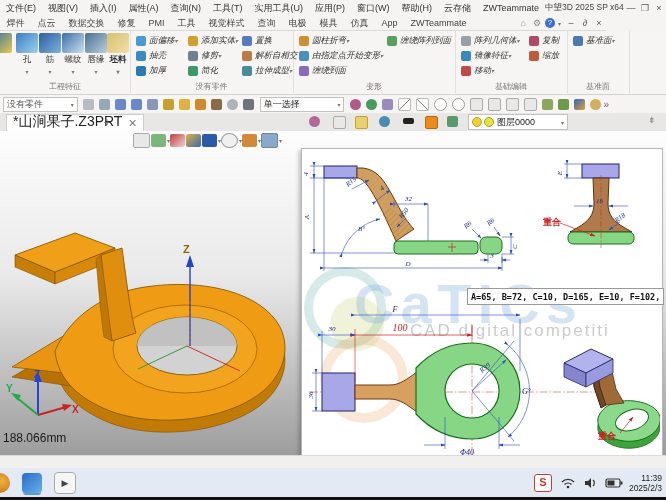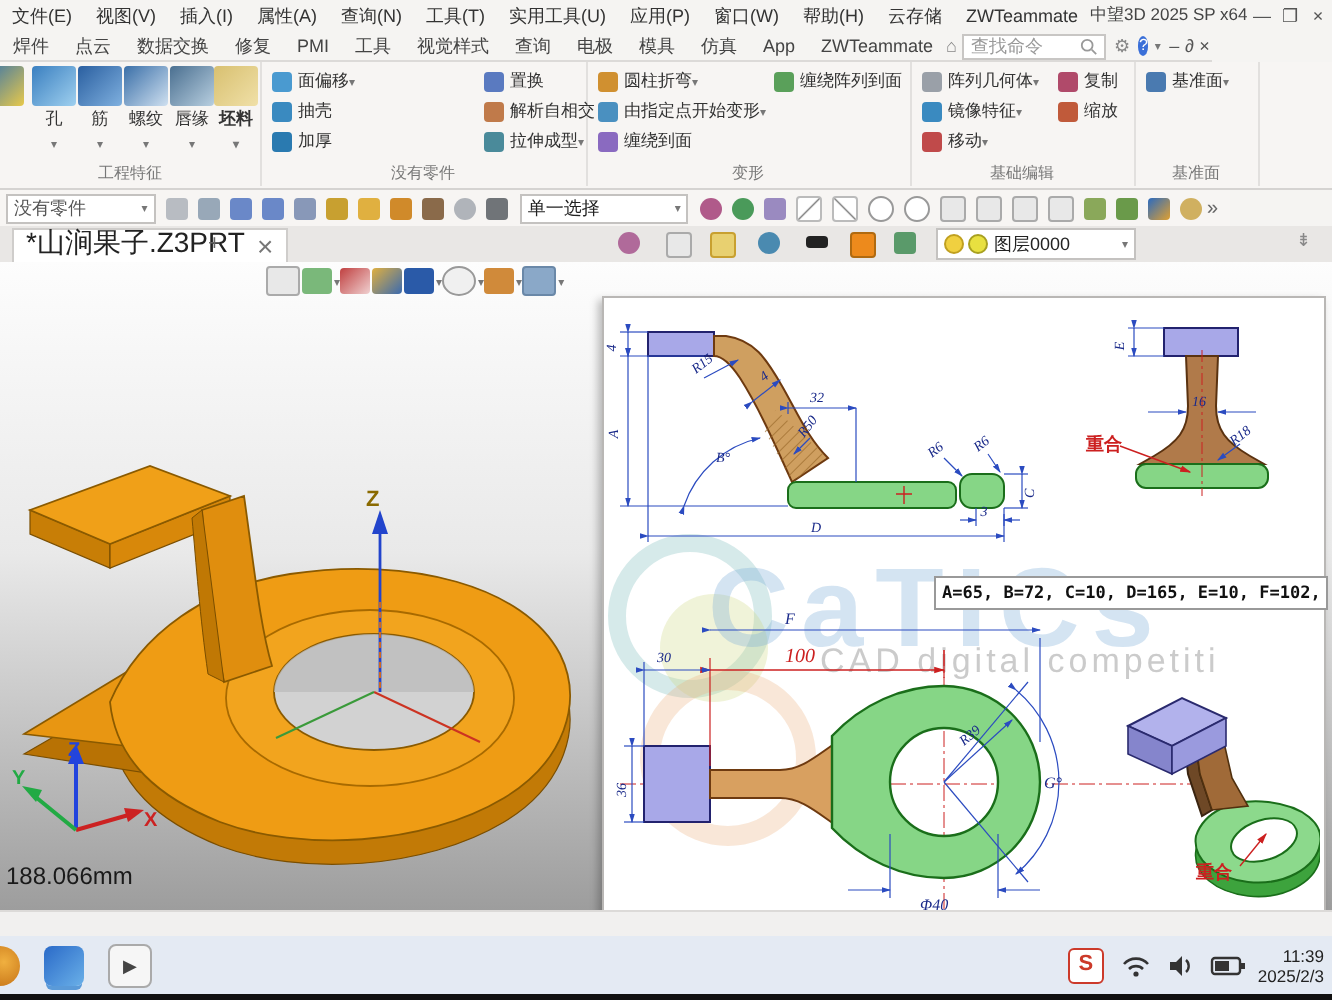--- a/index.html
+++ b/index.html
@@ -17,21 +17,21 @@
   .searchbox{display:flex;align-items:center;border:1px solid #c8c6c4;background:#fff;height:11px;width:118px;padding:0 3px;color:#999;}
   .searchbox span{flex:1;}
   
   .ribbon{left:0;top:31px;width:666px;height:63px;background:#f7f5f3;border-bottom:1px solid #d5d3d1;}
   .rgroup{position:absolute;top:0;height:62px;border-right:1px solid #e2e0de;}
   .rgroup .glabel{position:absolute;bottom:1px;left:0;right:0;text-align:center;font-size:8px;color:#777;}
   .bigtool{position:absolute;top:2px;width:26px;text-align:center;}
   .bigtool .bicon{width:22px;height:20px;margin:0 auto;border-radius:2px;}
   .bigtool .blabel{font-size:8.5px;color:#333;margin-top:1px;}
   .caret{color:#777;font-size:6px;}
-  .smalltool{display:flex;align-items:center;height:15px;white-space:nowrap;font-size:8.5px;color:#333;}
+  .smalltool{display:flex;align-items:center;height:15px;white-space:nowrap;font-size:8.5px;color:#333;font-style:italic;}
   .sicon{width:10px;height:10px;border-radius:2px;margin:0 3px 0 2px;flex:none;}
   .scol{position:absolute;top:2px;}
   
   .quickbar{left:0;top:95px;width:615px;height:18px;background:#f7f5f3;display:flex;align-items:center;border-bottom:1px solid #e4e2e0;}
   .combo{height:13px;border:1px solid #c4c2c0;background:#fff;display:flex;align-items:center;padding:0 3px;margin:0 3px;white-space:nowrap;}
   .qicon{width:11px;height:11px;border-radius:2px;margin:0 2.5px;flex:none;}
   
   .docrow{left:0;top:113px;width:666px;height:18px;background:#e9e7e5;border-bottom:1px solid #d2d0ce;}
   .doctab{position:absolute;left:6px;top:1px;height:16px;background:#fff;border:1px solid #cfcdcb;border-bottom:none;display:flex;align-items:flex-end;padding:0 6px;font-size:14px;}
   .layerbox{position:absolute;height:14px;border:1px solid #c4c2c0;background:#fff;display:flex;align-items:center;padding:0 3px;}
@@ -86,27 +86,20 @@
   <span class="rtab">工具</span>
   <span class="rtab">视觉样式</span>
   <span class="rtab">查询</span>
   <span class="rtab">电极</span>
   <span class="rtab">模具</span>
   <span class="rtab">仿真</span>
   <span class="rtab">App</span>
   <span class="rtab">ZWTeammate</span>
   <span style="flex:1"></span>
   <span style="color:#888;margin-right:3px;">⌂</span>
-  <span class="searchbox">
-    <span>查找命令</span>
-    <svg width="9" height="9" viewBox="0 0 10 10">
-        <circle cx="4" cy="4" r="3" fill="none" stroke="#999"></circle>
-        <line x1="6.5" y1="6.5" x2="9" y2="9" stroke="#999"></line>
-      </svg>
-  </span>
   <span style="color:#888;margin:0 4px;">⚙</span>
   <span style="width:10px;height:10px;border-radius:50%;background:#3a6fd8;color:#fff;font-size:8px;text-align:center;line-height:10px;">?</span>
   <span class="caret" style="margin:0 3px;">▾</span>
   <span class="winbtn">–</span>
   <span class="winbtn">∂</span>
   <span class="winbtn">×</span>
 </div>
 
 <div class="abs ribbon">
 
@@ -144,20 +137,36 @@
           <span>面偏移</span>
           <span class="caret">▾</span>
         </div>
       <div class="smalltool">
           <span class="sicon" style="background:#3a8ac0;"></span>
           <span>抽壳</span>
         </div>
       <div class="smalltool">
           <span class="sicon" style="background:#2a7ab0;"></span>
           <span>加厚</span>
+        </div>
+    </div>
+    <div class="scol" style="left:56px;">
+      <div class="smalltool">
+          <span class="sicon" style="background:#d0a030;"></span>
+          <span>添加实体</span>
+          <span class="caret">▾</span>
+        </div>
+      <div class="smalltool">
+          <span class="sicon" style="background:#708090;"></span>
+          <span>修剪</span>
+          <span class="caret">▾</span>
+        </div>
+      <div class="smalltool">
+          <span class="sicon" style="background:#3a9a6a;"></span>
+          <span>简化</span>
         </div>
     </div>
     <div class="scol" style="left:110px;">
       <div class="smalltool">
           <span class="sicon" style="background:#5a7ac0;"></span>
           <span>置换</span>
         </div>
       <div class="smalltool">
           <span class="sicon" style="background:#c07a4a;"></span>
           <span>解析自相交</span>

